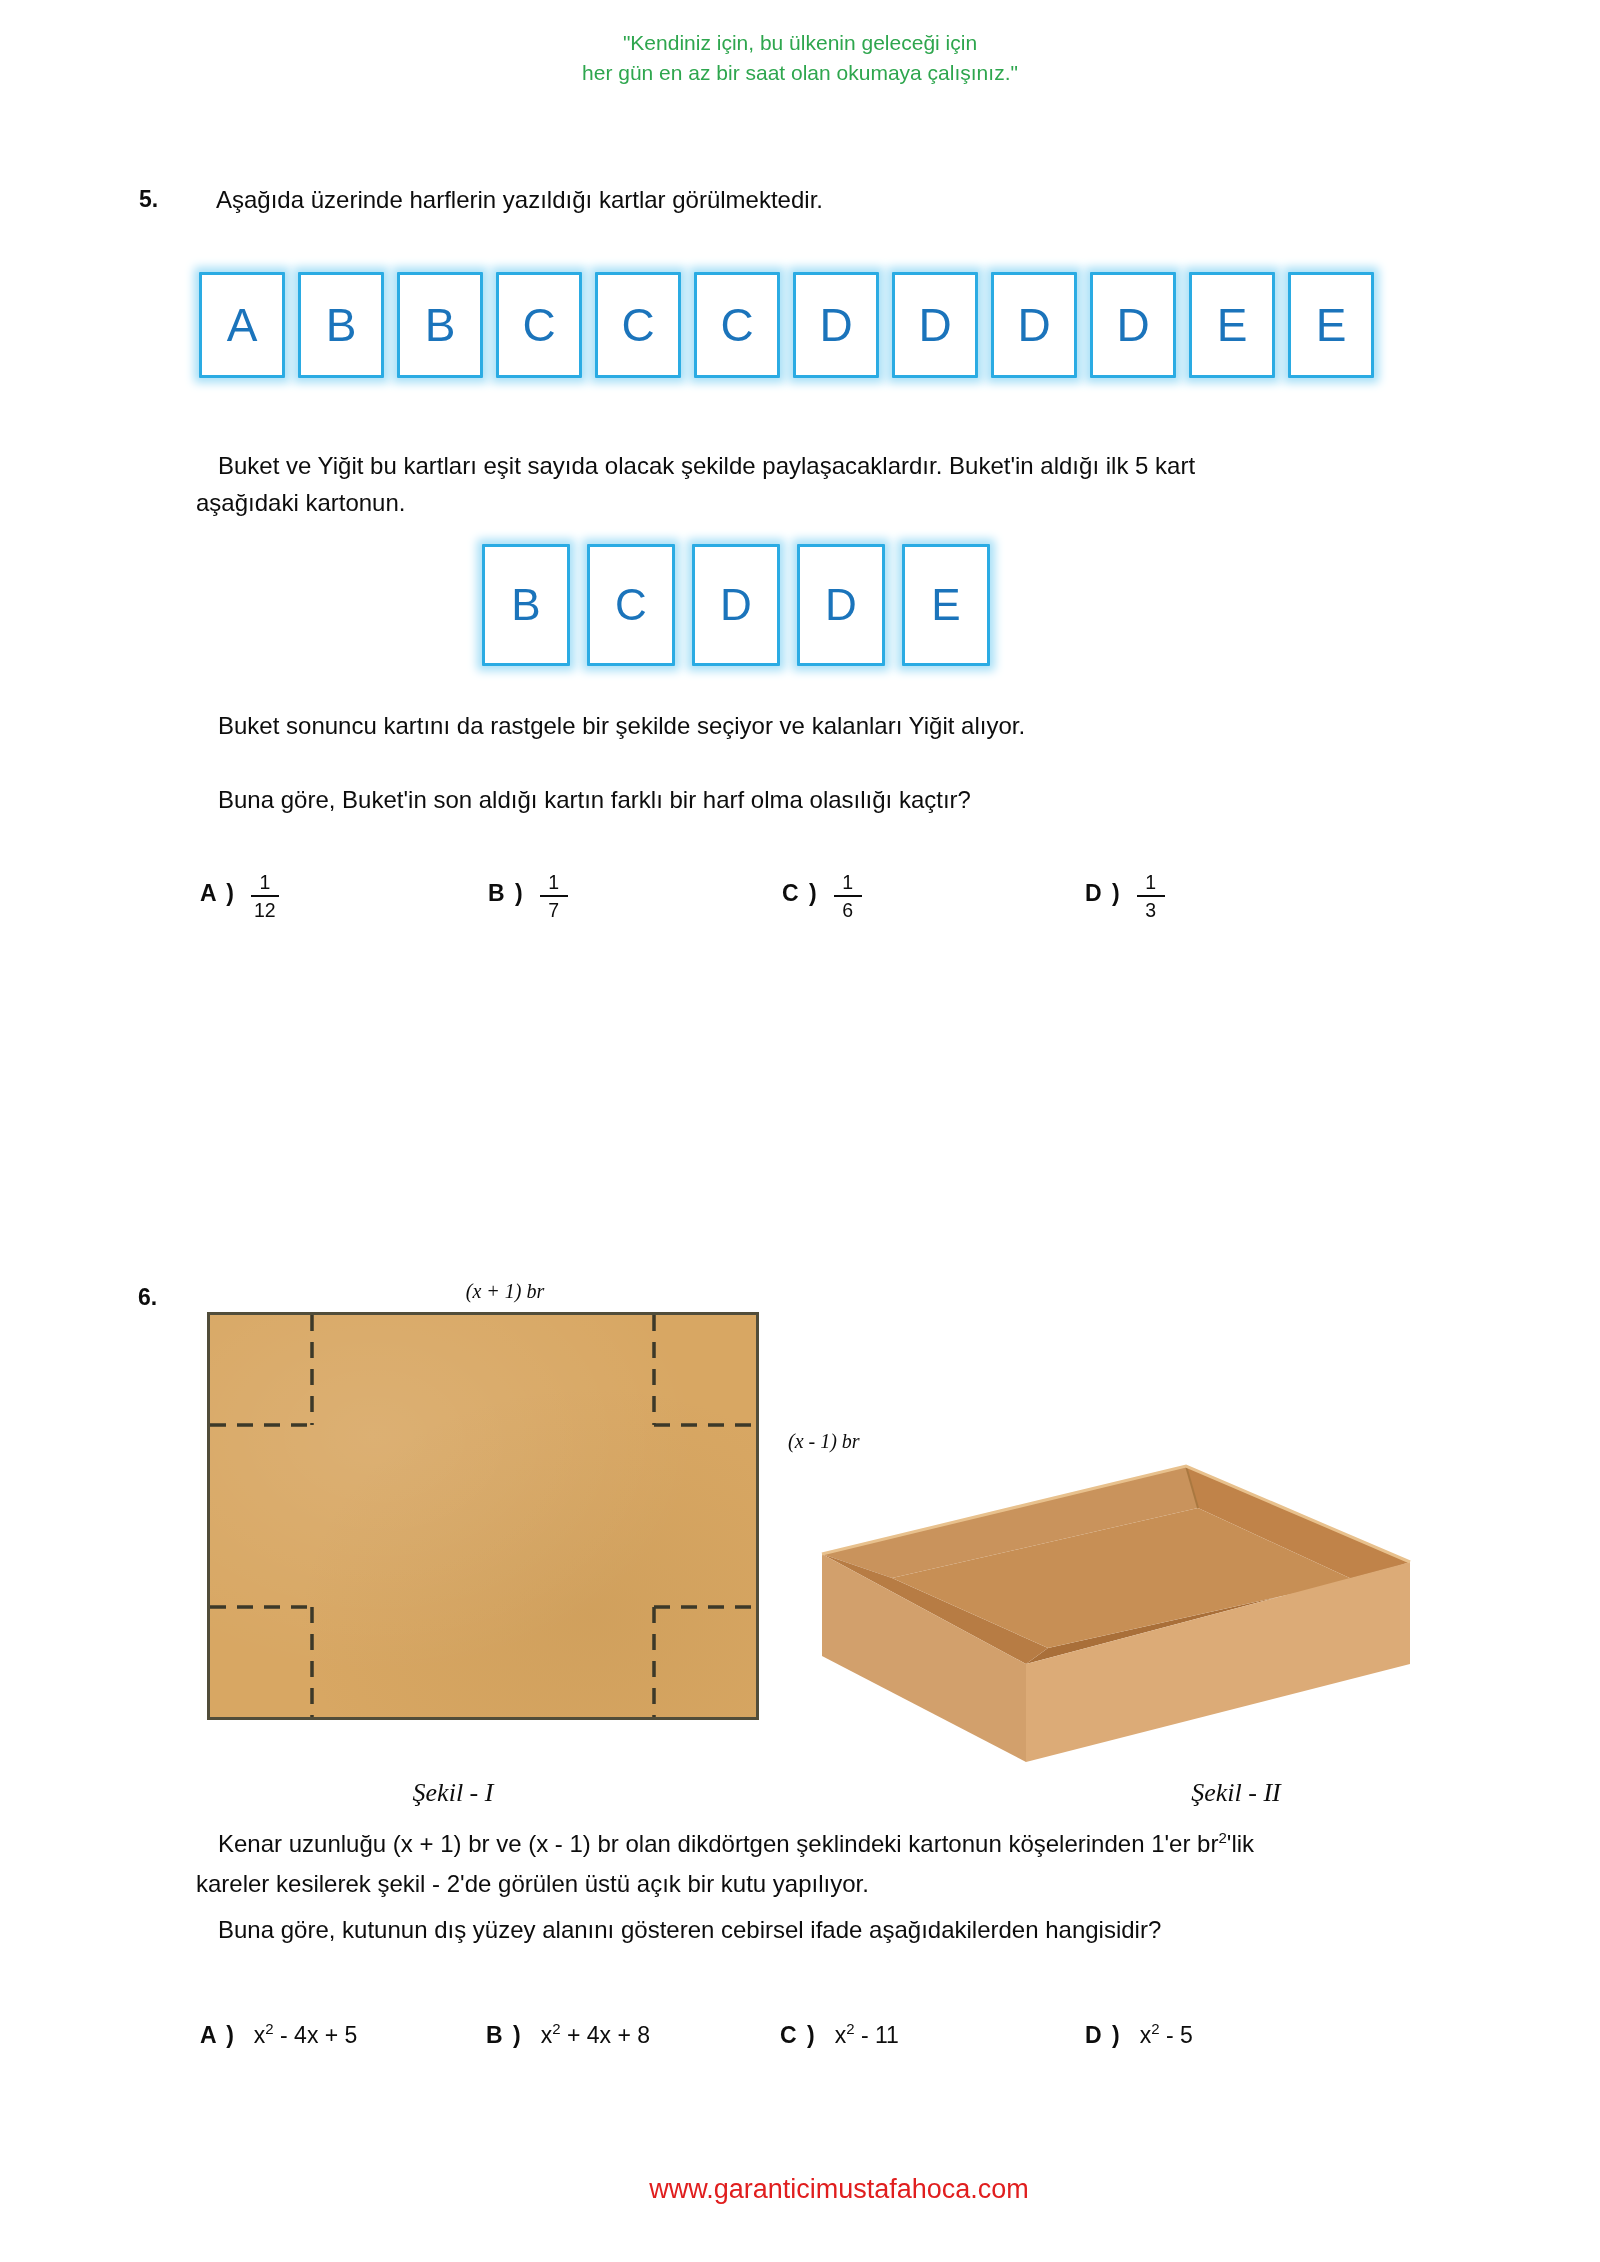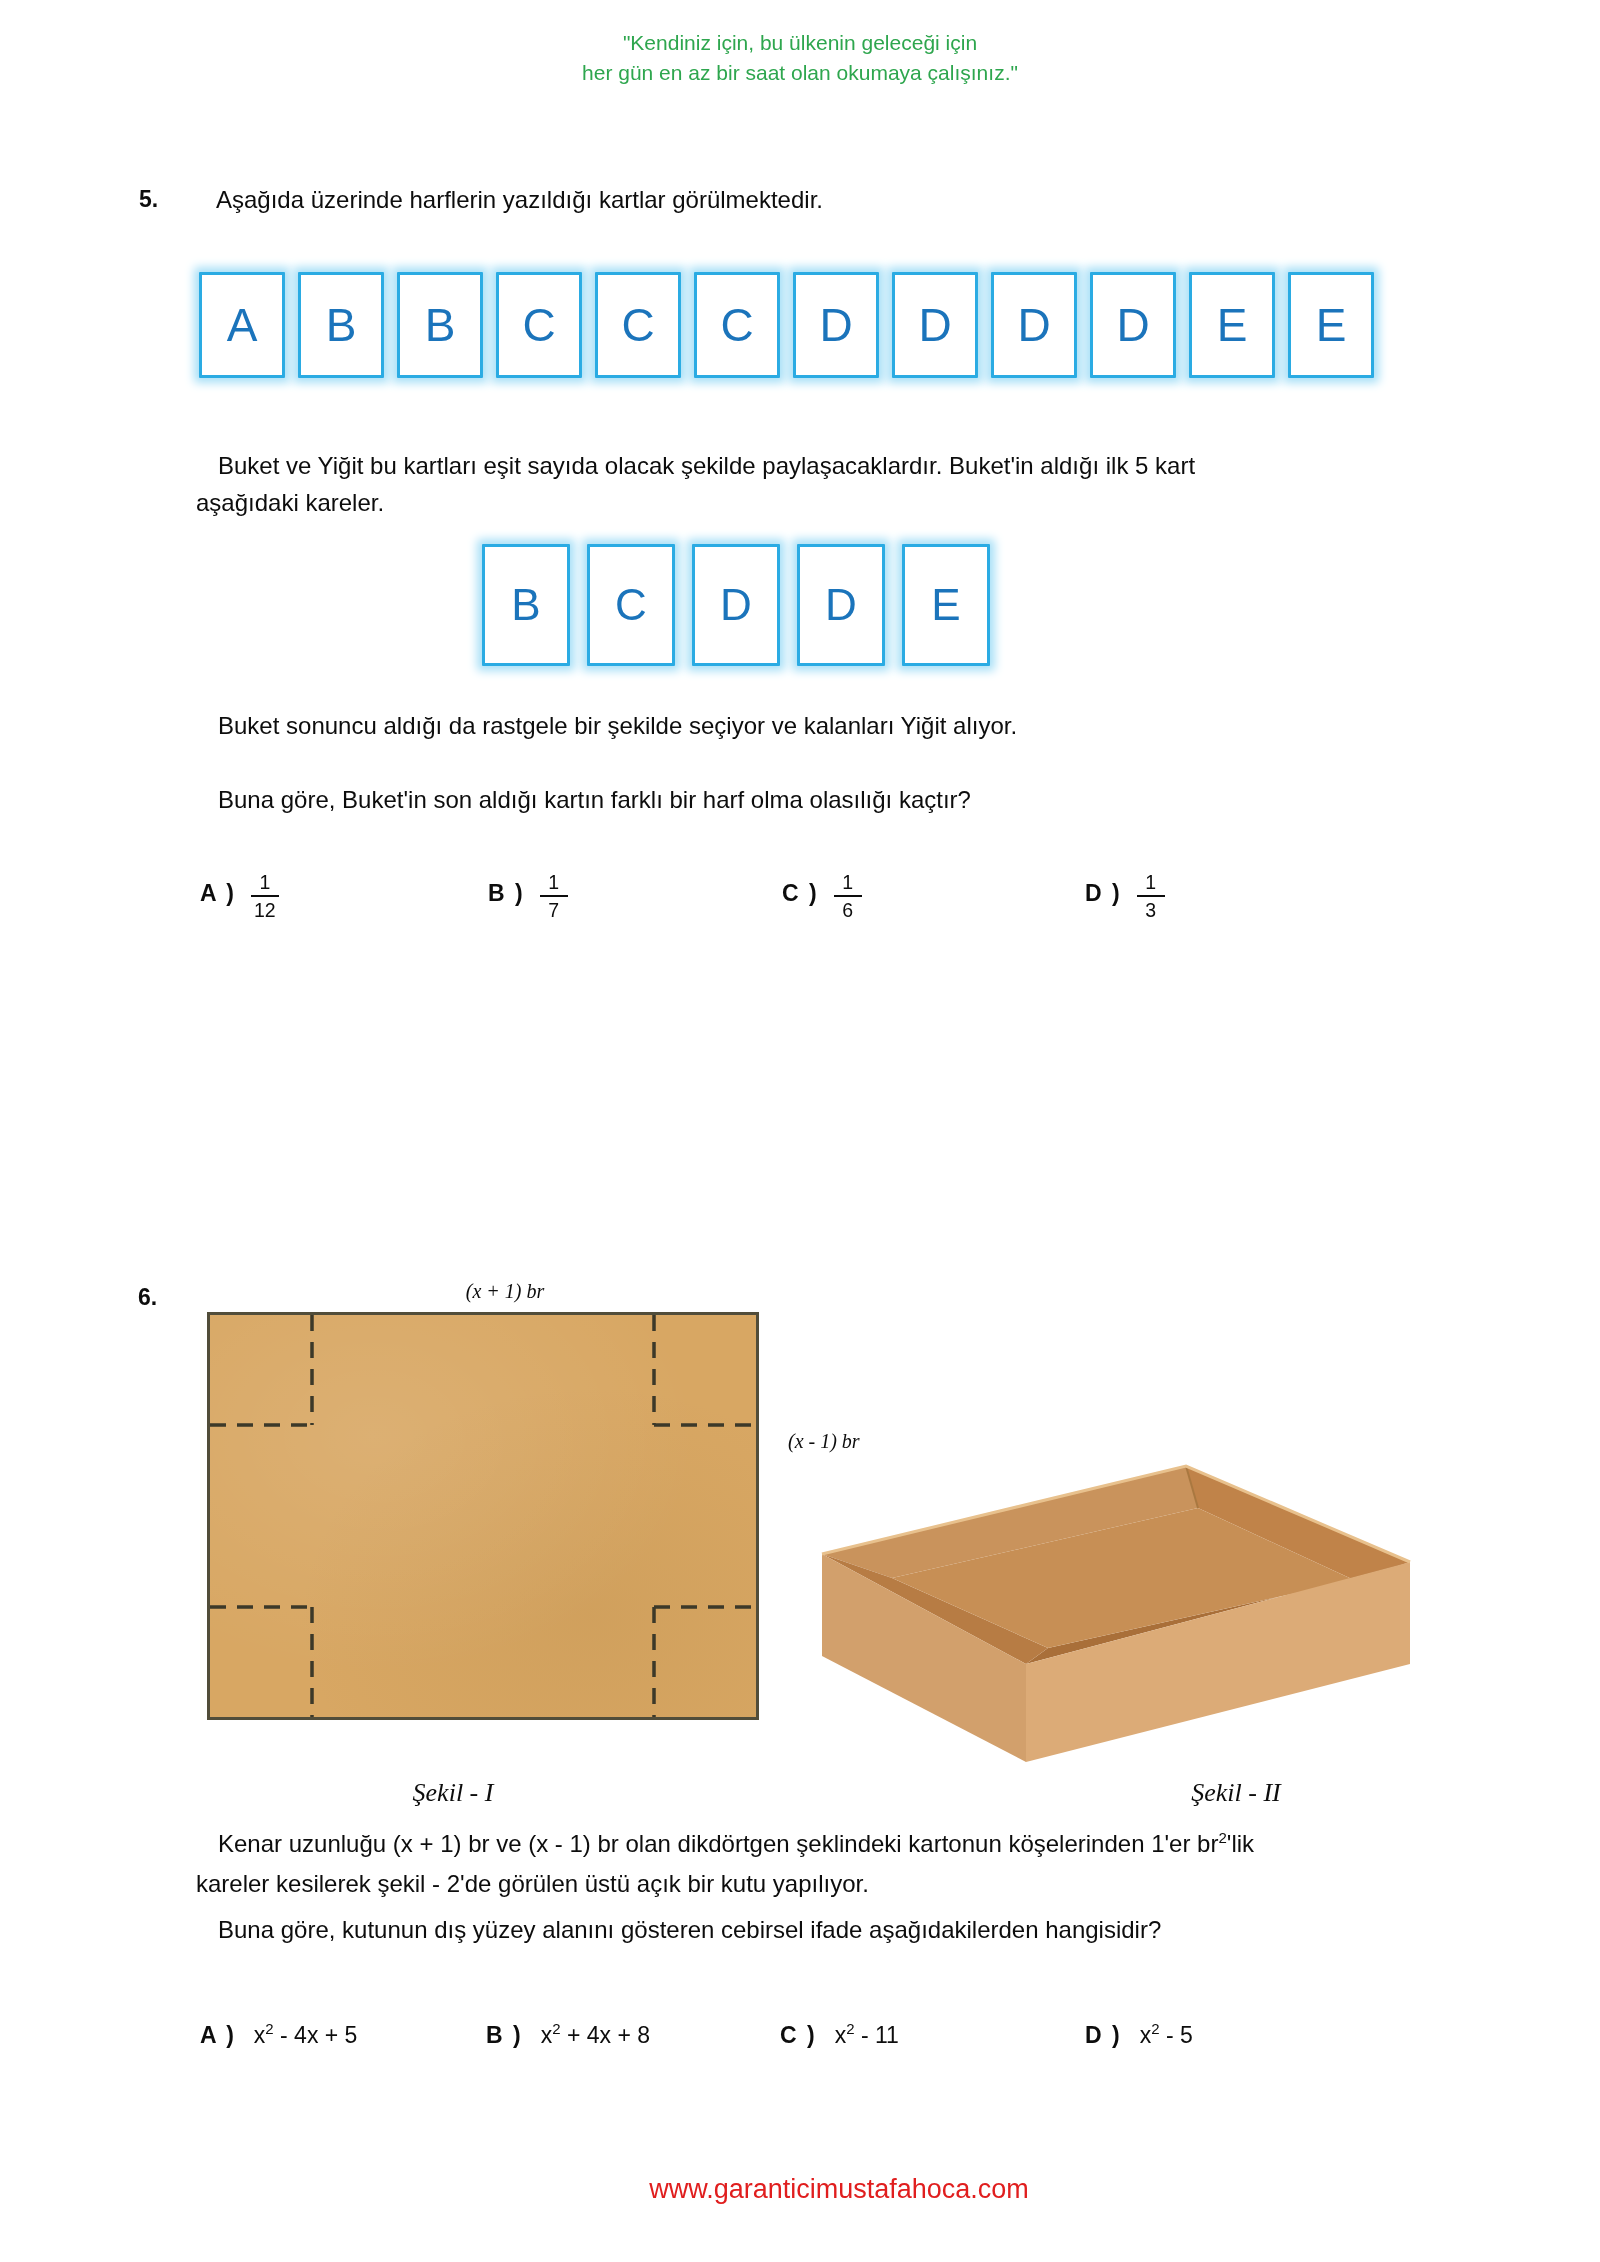--- a/index.html
+++ b/index.html
@@ -83,31 +83,31 @@
     <div class="card">C</div>
     <div class="card">D</div>
     <div class="card">D</div>
     <div class="card">D</div>
     <div class="card">D</div>
     <div class="card">E</div>
     <div class="card">E</div>
   </div>
 
   <div class="txt" style="left:218px; top:452px;">Buket ve Yiğit bu kartları eşit sayıda olacak şekilde paylaşacaklardır. Buket'in aldığı ilk 5 kart</div>
-  <div class="txt" style="left:196px; top:489px;">aşağıdaki kareler.</div>
+  <div class="txt" style="left:196px; top:489px;">aşağıdaki kartonun.</div>
 
   <div class="cards cards-buket">
     <div class="card">B</div>
     <div class="card">C</div>
     <div class="card">D</div>
     <div class="card">D</div>
     <div class="card">E</div>
   </div>
 
-  <div class="txt" style="left:218px; top:712px;">Buket sonuncu aldığı da rastgele bir şekilde seçiyor ve kalanları Yiğit alıyor.</div>
+  <div class="txt" style="left:218px; top:712px;">Buket sonuncu kartını da rastgele bir şekilde seçiyor ve kalanları Yiğit alıyor.</div>
   <div class="txt" style="left:218px; top:786px;">Buna göre, Buket'in son aldığı kartın farklı bir harf olma olasılığı kaçtır?</div>
 
   <div class="opt o1">
     <span class="lbl">A )</span>
     <span class="frac">
       <span>1</span>
       <span class="bar"></span>
       <span>12</span>
     </span>
   </div>

